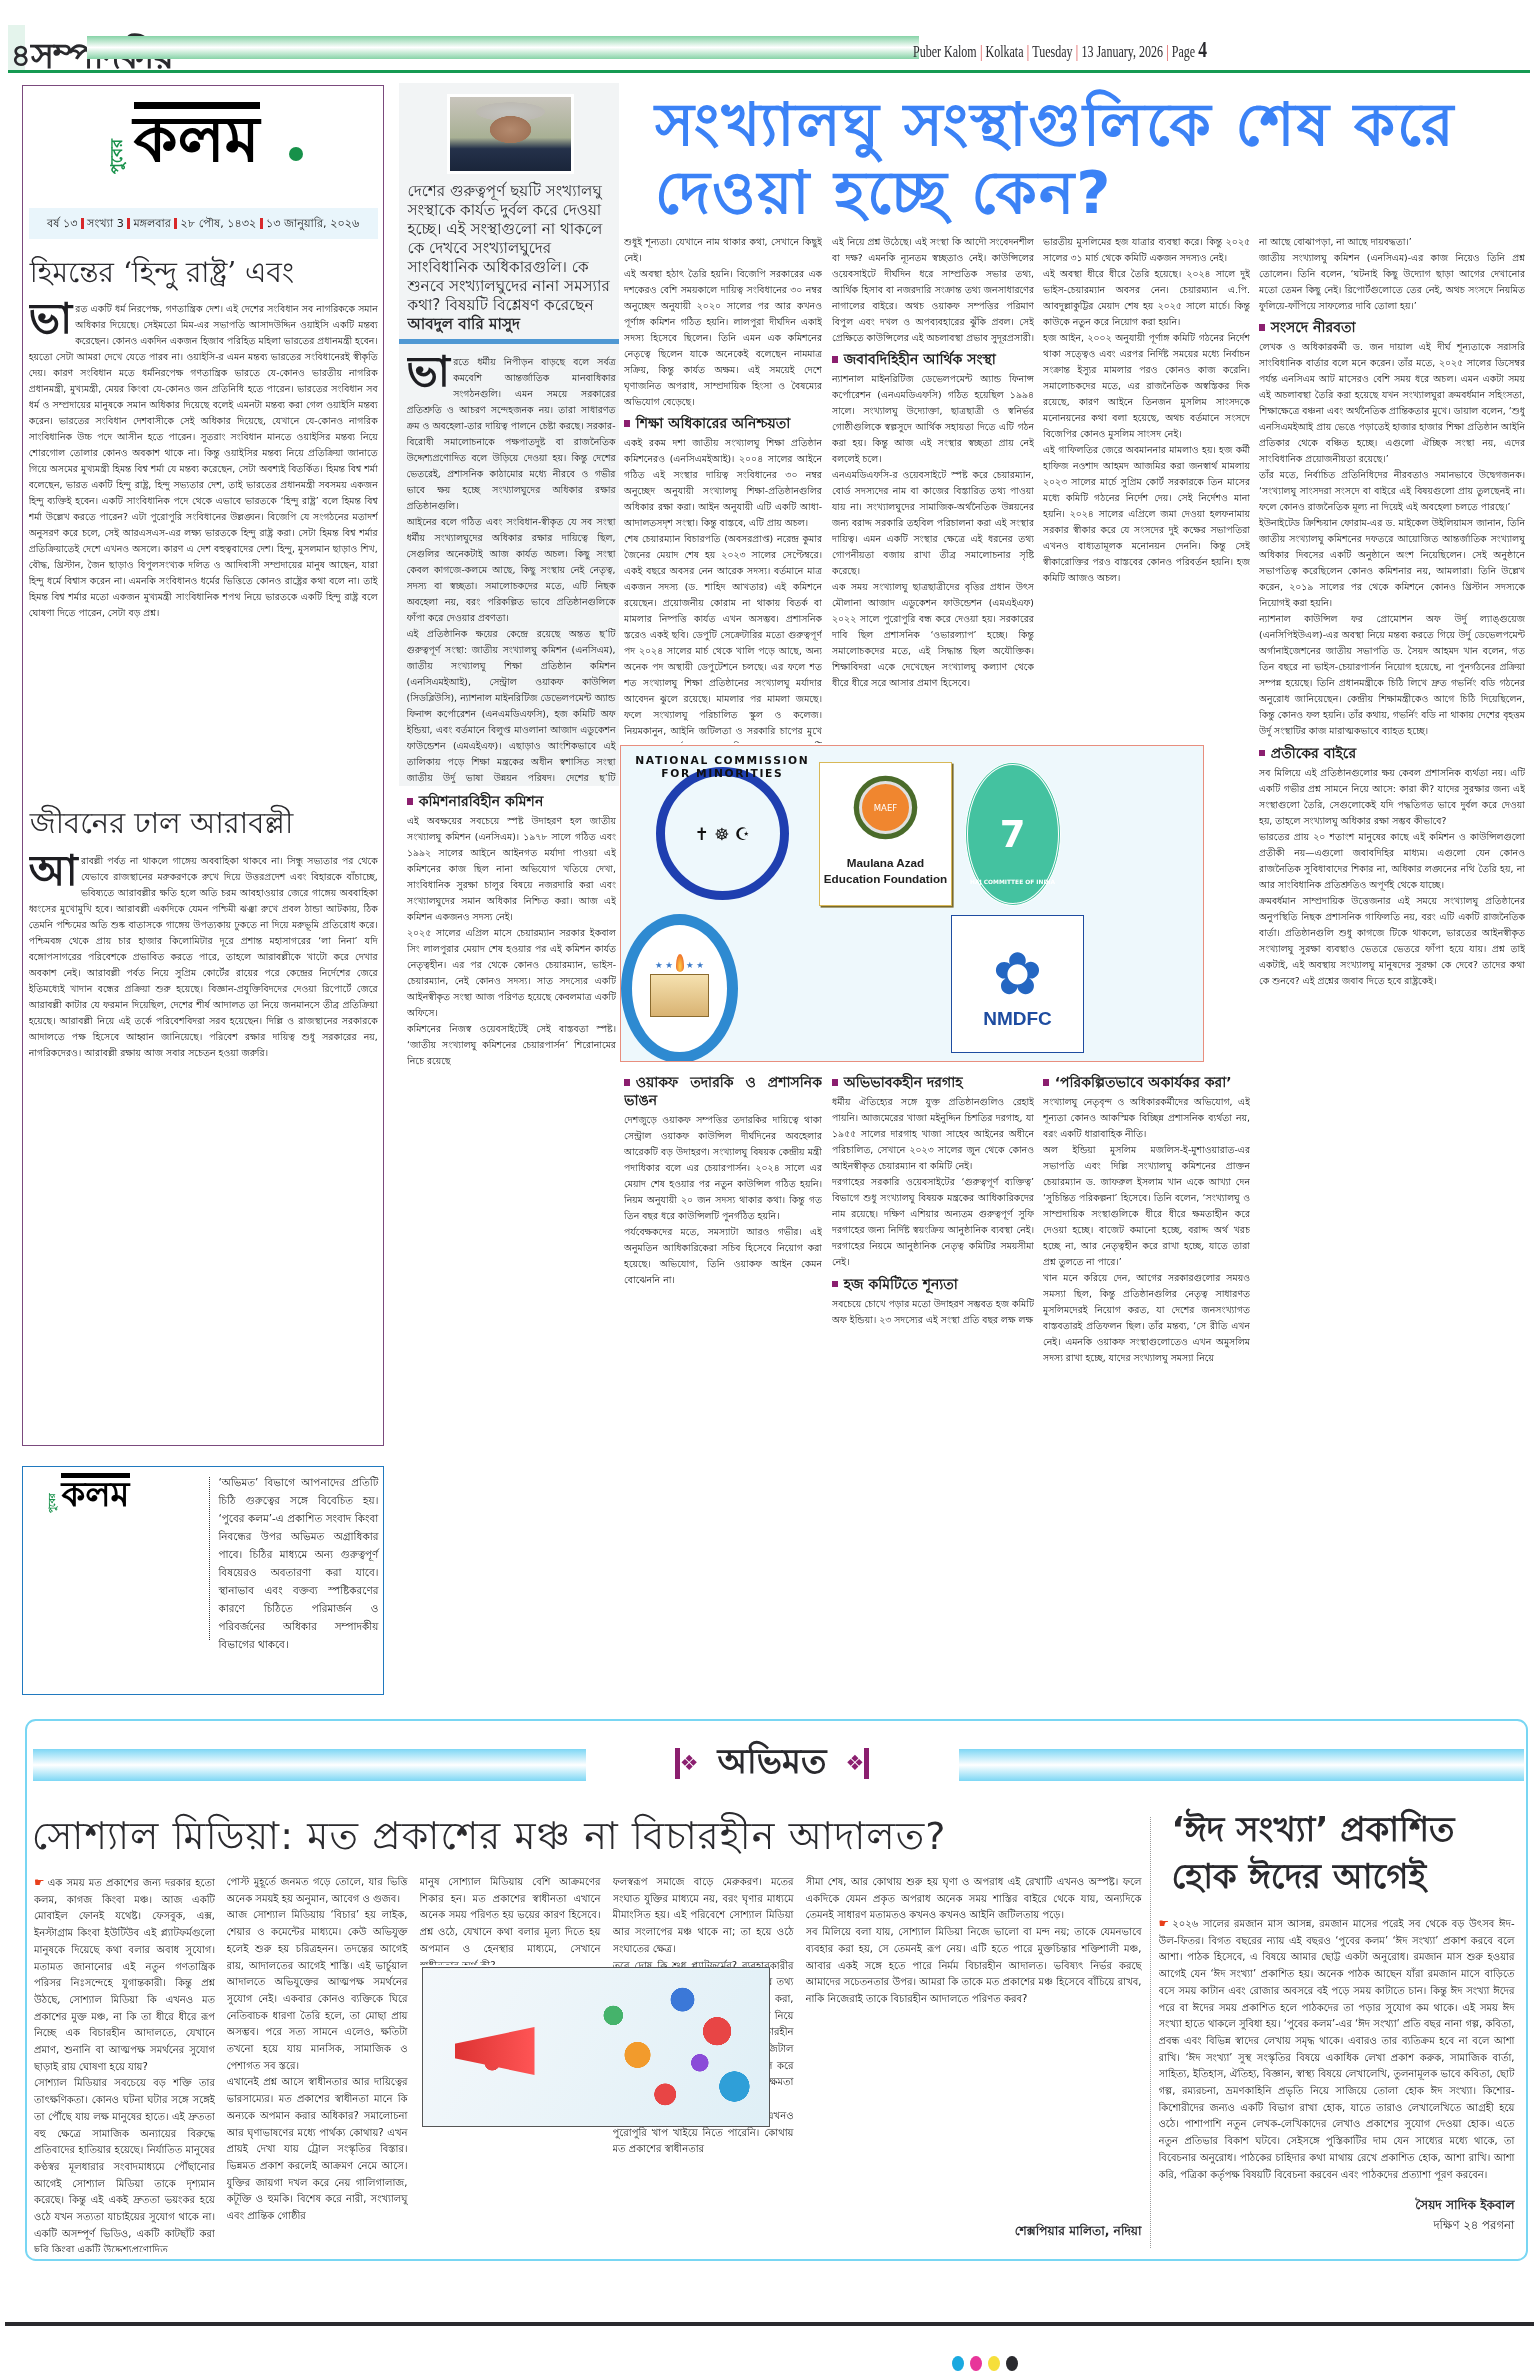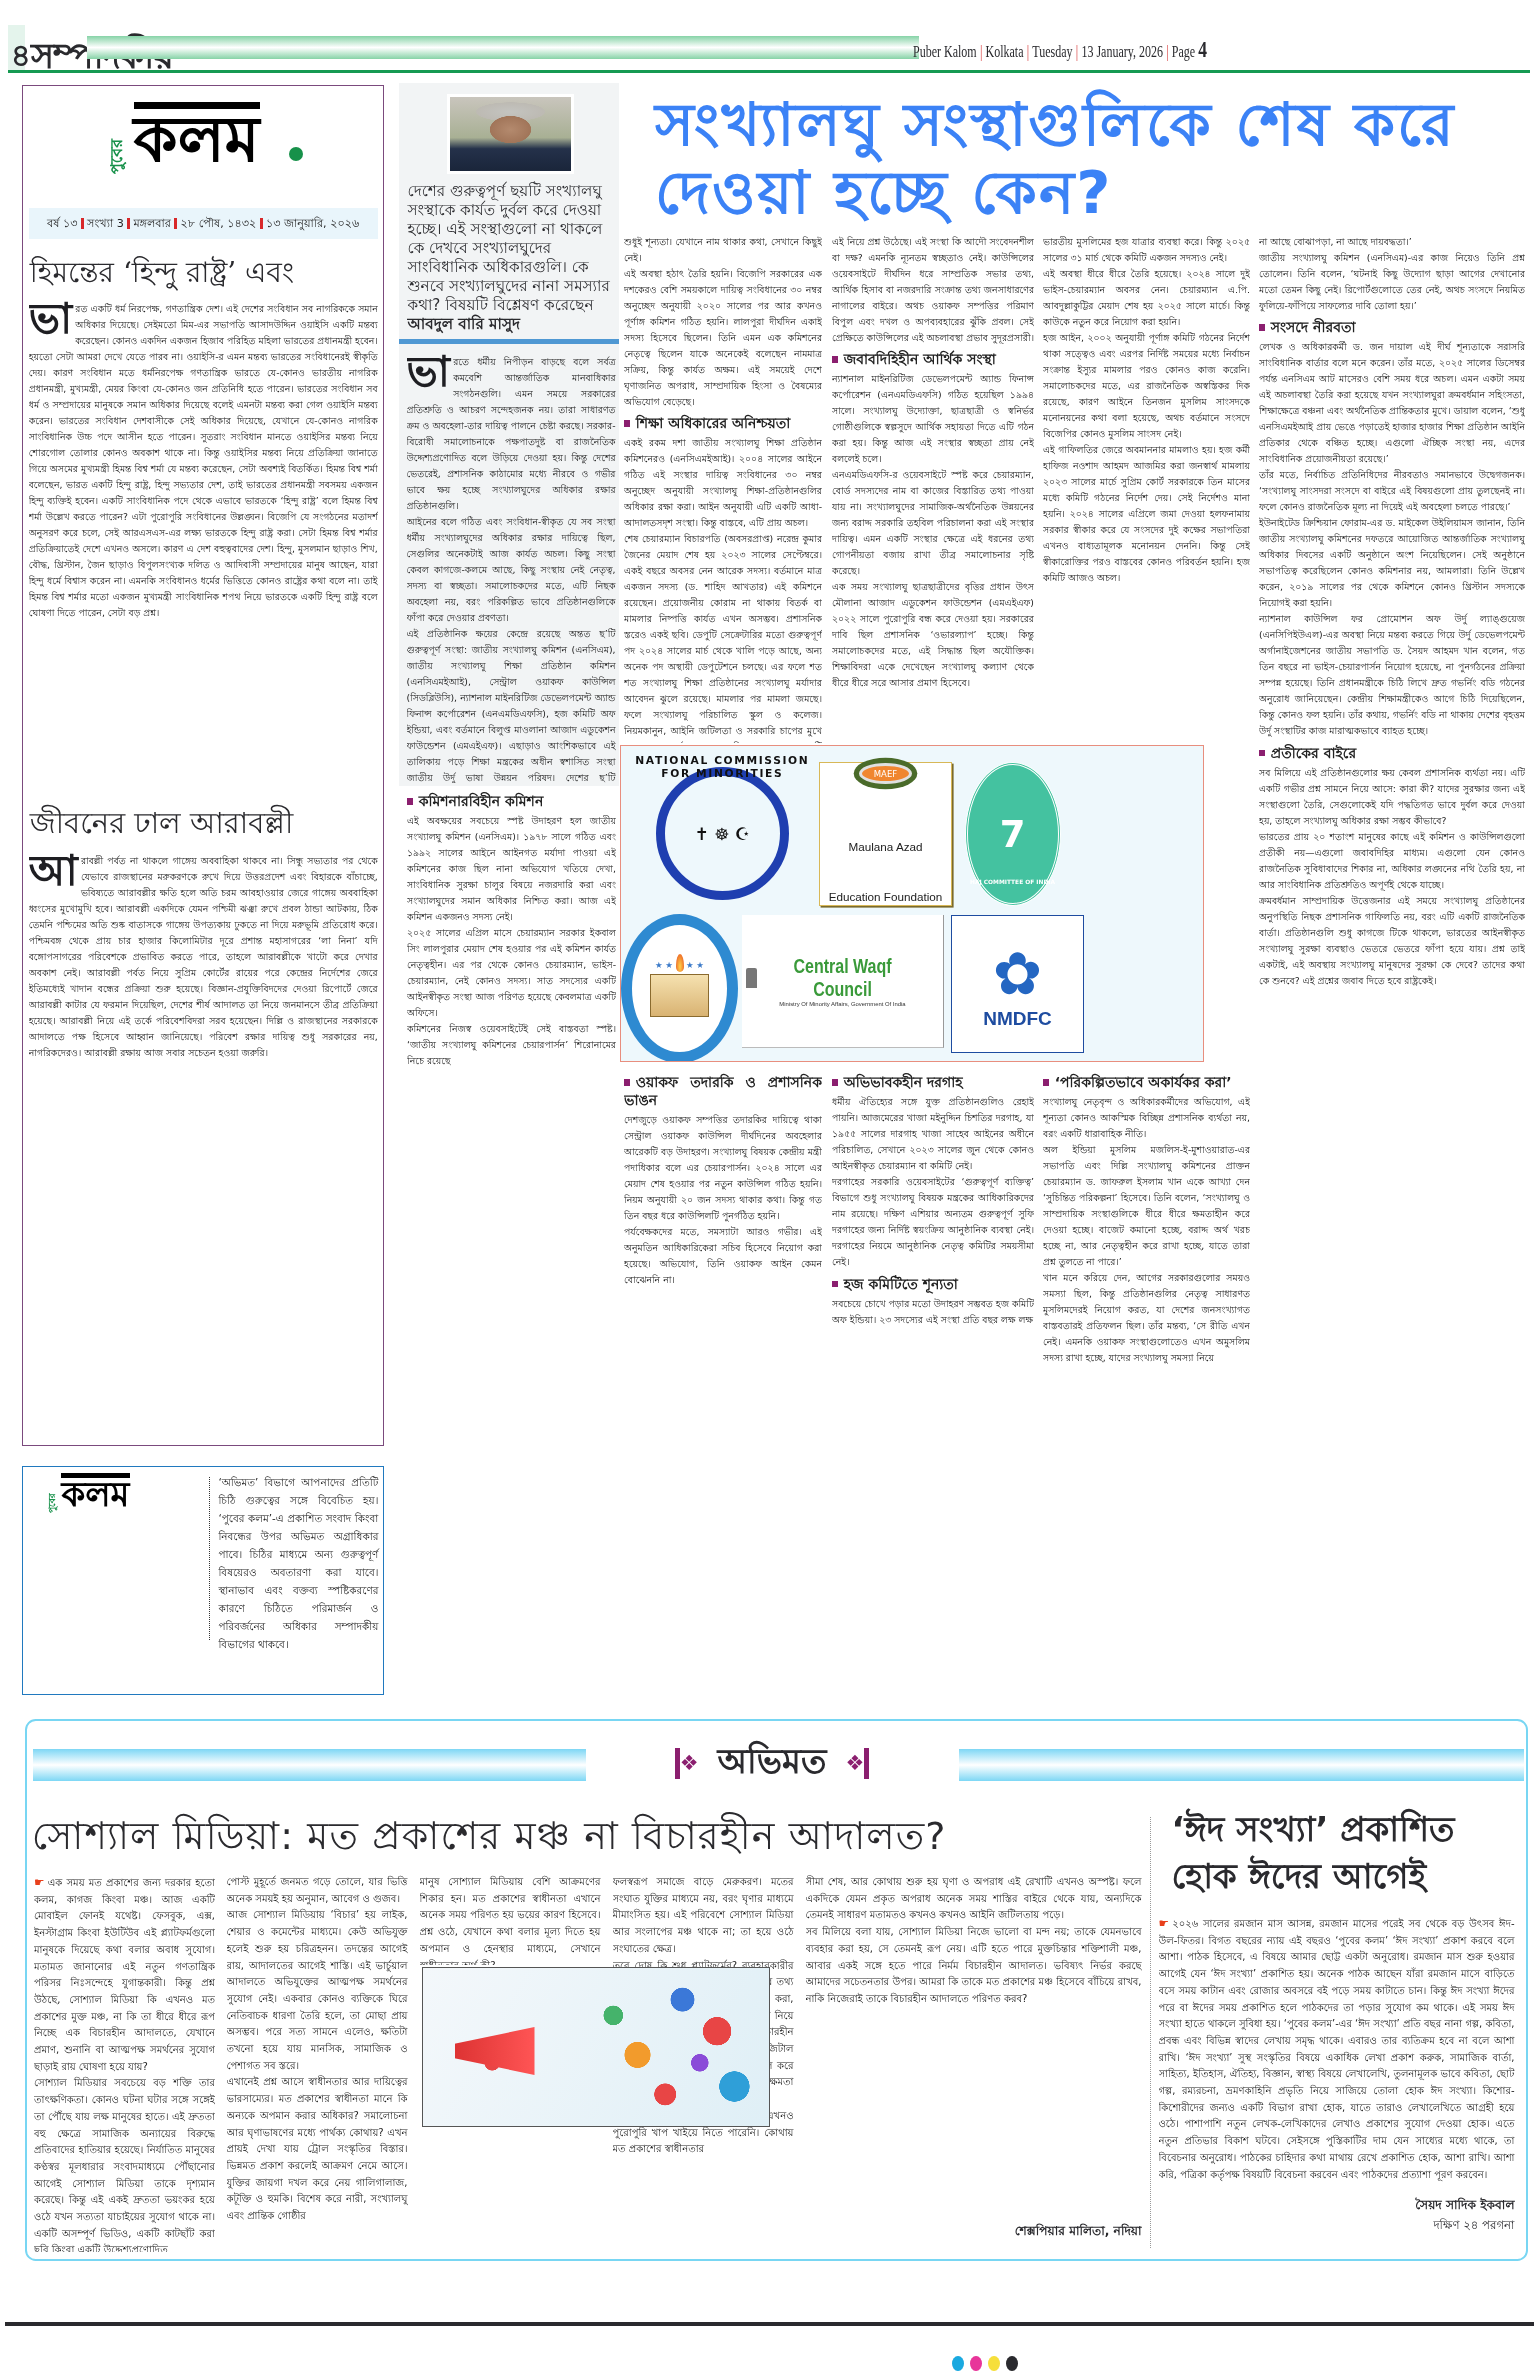--- a/index.html
+++ b/index.html
@@ -67,21 +67,21 @@
 
   
   .logos { position: absolute; left: 620px; top: 745px; width: 584px; height: 317px; border: 0.5px solid #e88e7e; background: #eef8fc; overflow: hidden; }
   .logo-card { position: absolute; display: flex; flex-direction: column; align-items: center; justify-content: center; text-align: center; }
   .ncm { left: 5.3px; top: 7.5px; width: 192px; height: 160px; }
   .ncm-ring { width: 133px; height: 133px; border-radius: 50%; border: 9.6px solid #1f3fb0; display: flex; align-items: center; justify-content: center; position: relative; }
   .ncm-ring .sym { font-size: 17px; color: #111; }
   .ncm-text { position: absolute; top: 0; left: 0; width: 100%; font-weight: bold; color: #111; font-size: 10.7px; letter-spacing: 1.6px; }
   .maef { left: 198px; top: 16px; width: 133px; height: 144px; background: #fff; border: 1.1px solid #d8b857; box-shadow: 1.6px 1.6px 0 #7a6a2b; }
   .maef-emblem { width: 53px; height: 53px; border-radius: 50%; background: #f0862f; border: 3.2px solid #e0e0e0; box-shadow: 0 0 0 5.3px #4a6b2a; margin-bottom: 21px; color: #fff; font-size: 8.5px; display: flex; align-items: center; justify-content: center; }
-  .maef-name { font-family: "Liberation Sans", sans-serif; font-size: 11.7px; font-weight: normal; color: #222; line-height: 16px; margin-top: 34px; }
+  .maef-name { font-family: "Liberation Sans", sans-serif; font-size: 11.7px; font-weight: bold; color: #222; line-height: 16px; }
   .haj { left: 341px; top: 16px; width: 101px; height: 144px; }
   .haj-disc { width: 96px; height: 144px; border-radius: 50%; background: #44c2a0; display: flex; align-items: center; justify-content: center; color: #fff; font-size: 37px; font-weight: bold; border: 3.2px double #ffffff; }
   .haj-txt { position: absolute; bottom: 21px; width: 100%; color: #fff; font-size: 5.9px; font-weight: bold; }
   .ncmei { left: 0; top: 168px; width: 117px; height: 149px; }
   .ncmei-ring { width: 117px; height: 149px; border-radius: 50%; border: 11.7px solid #2e8ad1; background: #fff; display: flex; flex-direction: column; align-items: center; justify-content: center; }
   .ncmei-stars { color: #3a79c8; font-size: 8.5px; }
   .ncmei-book { width: 59px; height: 43px; background: linear-gradient(#f5e1b0, #d9b372); border: 1.1px solid #8a6a2e; margin-top: 4.3px; position: relative; }
   .ncmei-book .flame { position: absolute; left: 24.5px; top: -21px; width: 8.5px; height: 18px; background: radial-gradient(ellipse at 50% 70%, #ffd24a, #e8491c); border-radius: 50% 50% 50% 50% / 70% 70% 30% 30%; }
   .cwc { left: 121px; top: 169px; width: 202px; height: 133px; background: #fff; border-right: 1.6px solid #999; border-bottom: 1.6px solid #bbb; }
   .cwc-name { font-family: "Liberation Sans", sans-serif; font-weight: bold; font-size: 20px; color: #3a9a3a; transform: scaleX(0.8); }
@@ -251,25 +251,20 @@
     <div class="haj-txt">HAJ COMMITTEE OF INDIA</div>
   </div>
   <div class="logo-card ncmei">
     <div class="ncmei-ring">
       <div class="ncmei-stars">★ ★ ★ ★ ★</div>
       <div class="ncmei-book">
           <span class="flame"></span>
         </div>
     </div>
   </div>
-  <div class="logo-card cwc">
-    <span class="cwc-emblem"></span>
-    <div class="cwc-name">Central Waqf Council</div>
-    <div class="cwc-sub">Ministry Of Minority Affairs, Government Of India</div>
-  </div>
   <div class="logo-card nmdfc">
     <div class="nmdfc-mark">✿</div>
     <div class="nmdfc-name">NMDFC</div>
   </div>
 </div>
 
 <div class="body-text col" style="left:624px; top:1069px; width:198px; height:644px; overflow:hidden;">
   <div class="subhead"><span class="sq"></span><span>ওয়াকফ তদারকি ও প্রশাসনিক ভাঙন</span></div>
   <div style="white-space:pre-line">দেশজুড়ে ওয়াকফ সম্পত্তির তদারকির দায়িত্বে থাকা সেন্ট্রাল ওয়াকফ কাউন্সিল দীর্ঘদিনের অবহেলার আরেকটি বড় উদাহরণ। সংখ্যালঘু বিষয়ক কেন্দ্রীয় মন্ত্রী পদাধিকার বলে এর চেয়ারপার্সন। ২০২৪ সালে এর মেয়াদ শেষ হওয়ার পর নতুন কাউন্সিল গঠিত হয়নি। নিয়ম অনুযায়ী ২০ জন সদস্য থাকার কথা। কিন্তু গত তিন বছর ধরে কাউন্সিলটি পুনর্গঠিত হয়নি।
 পর্যবেক্ষকদের মতে, সমস্যাটা আরও গভীর। এই অনুমতিন আধিকারিকেরা সচিব হিসেবে নিয়োগ করা হয়েছে। অভিযোগ, তিনি ওয়াকফ আইন কেমন বোঝেননি না।</div>

